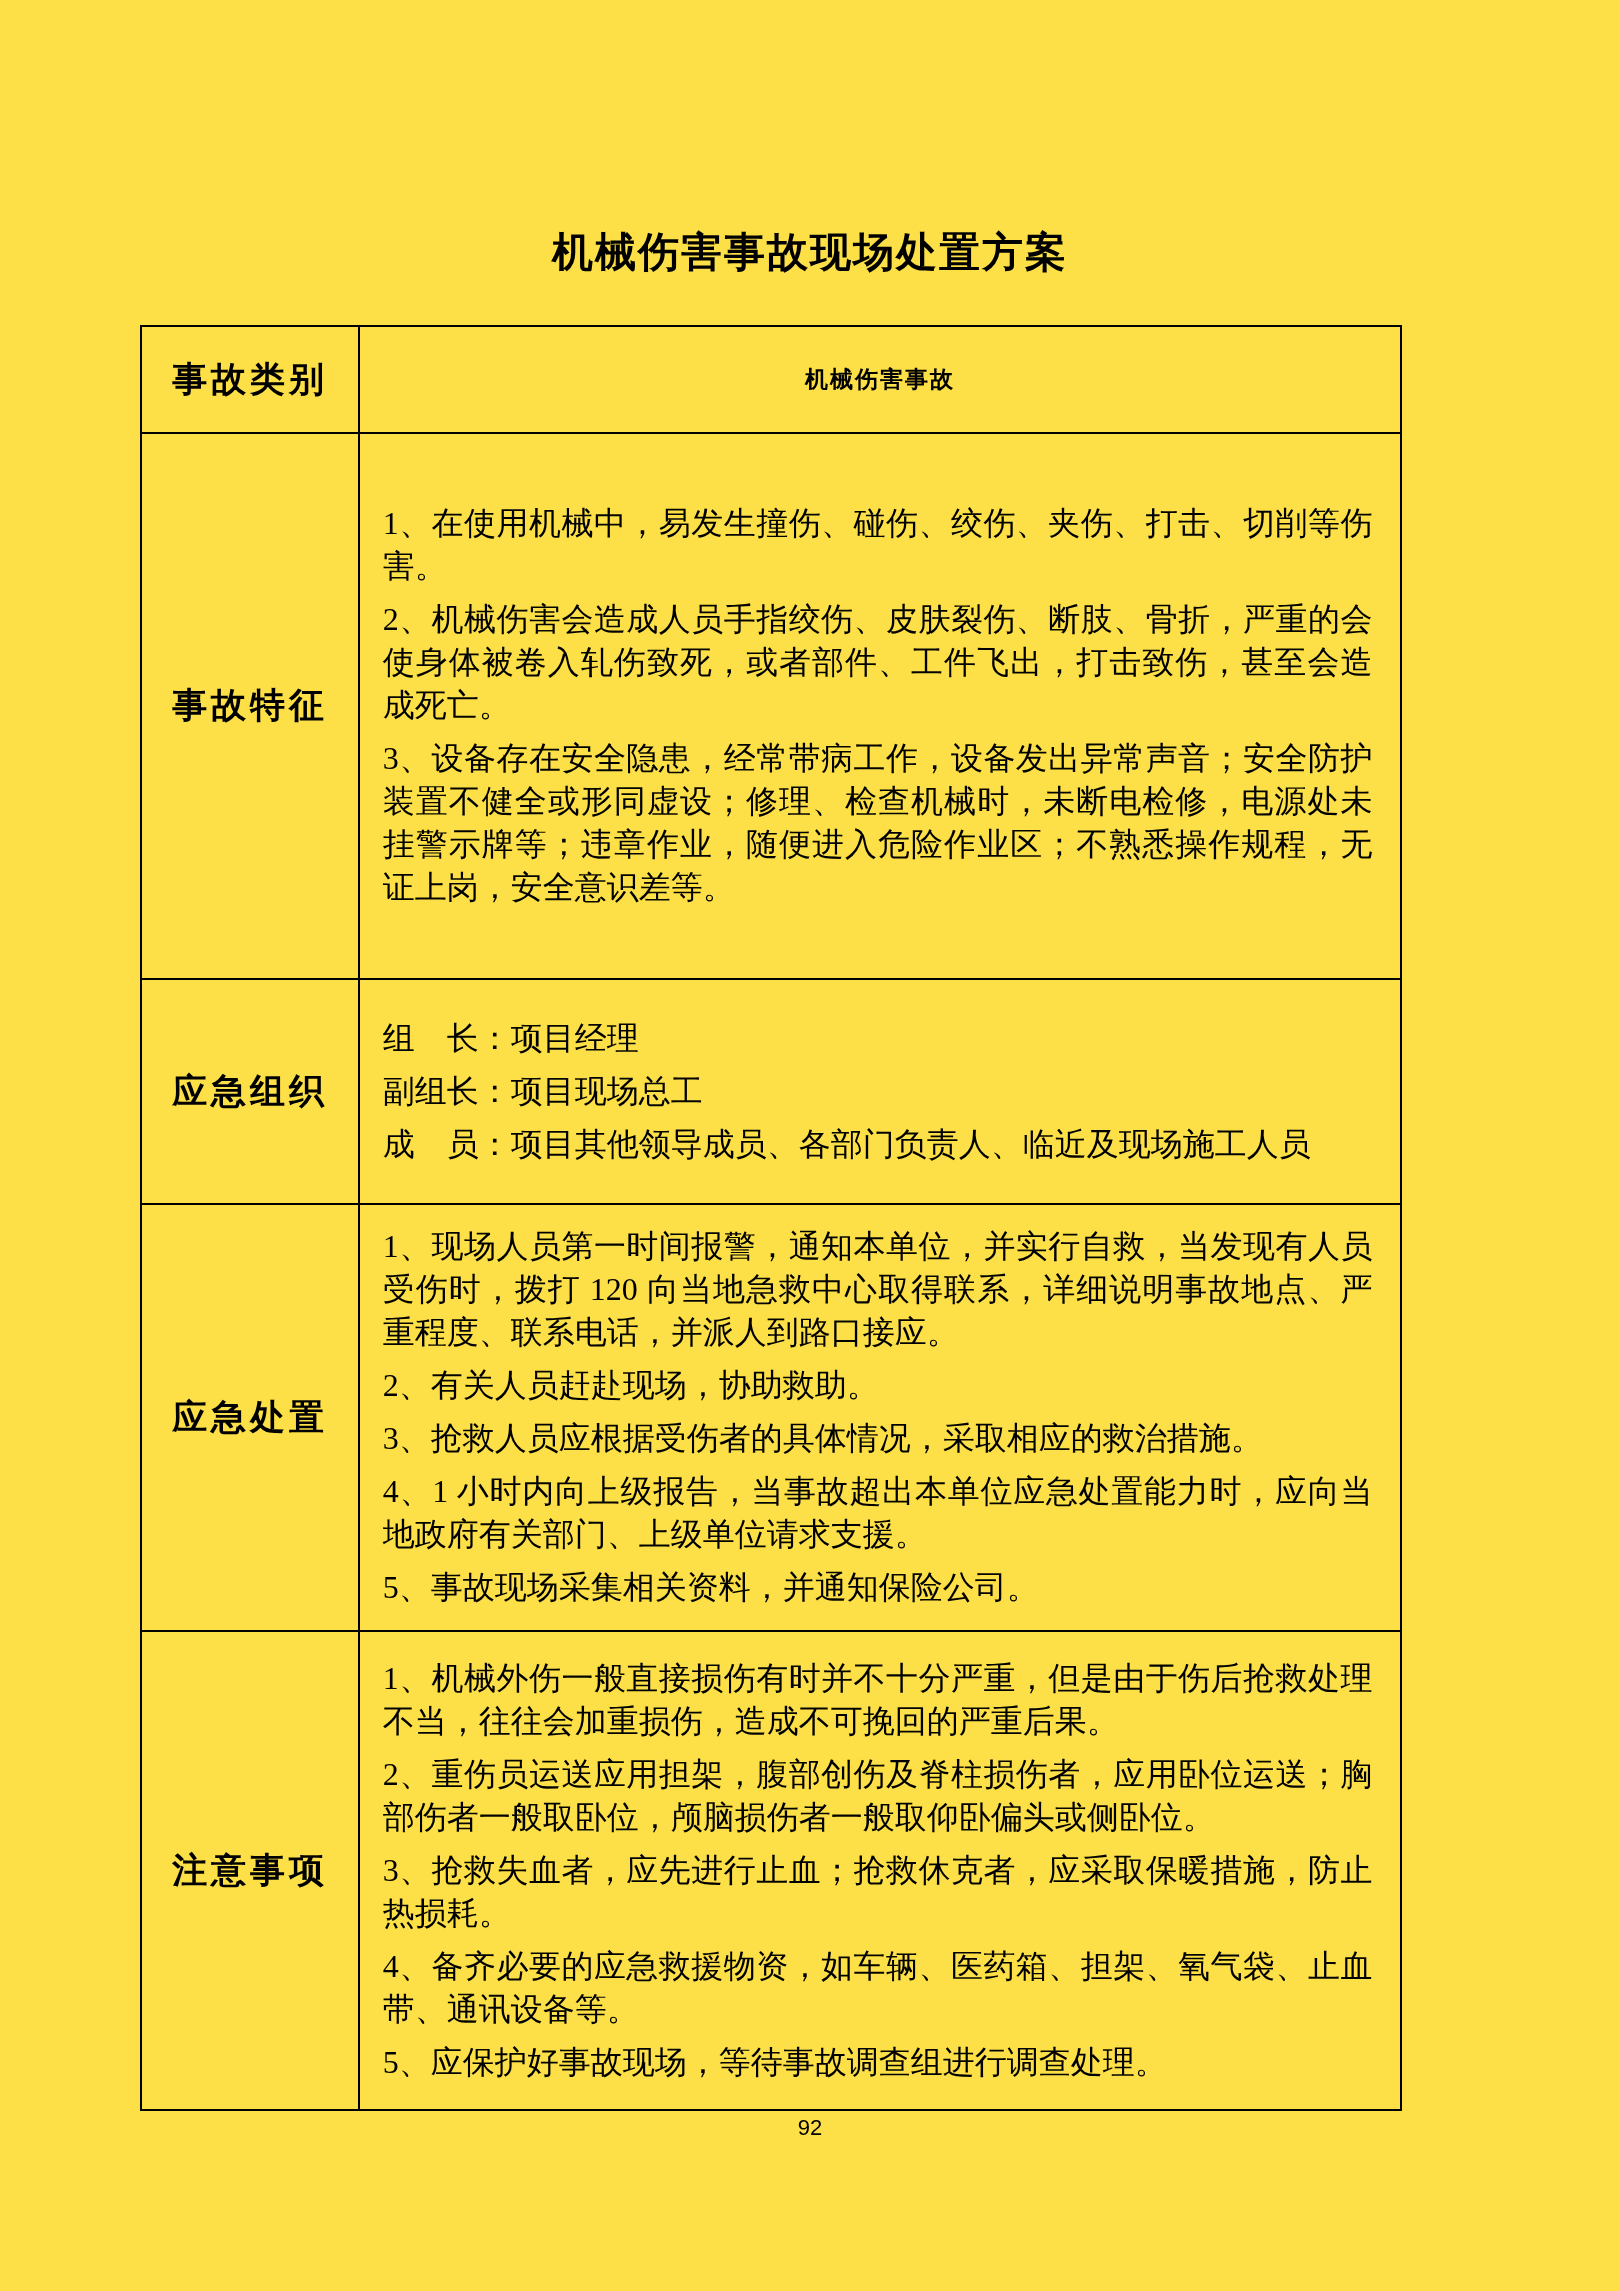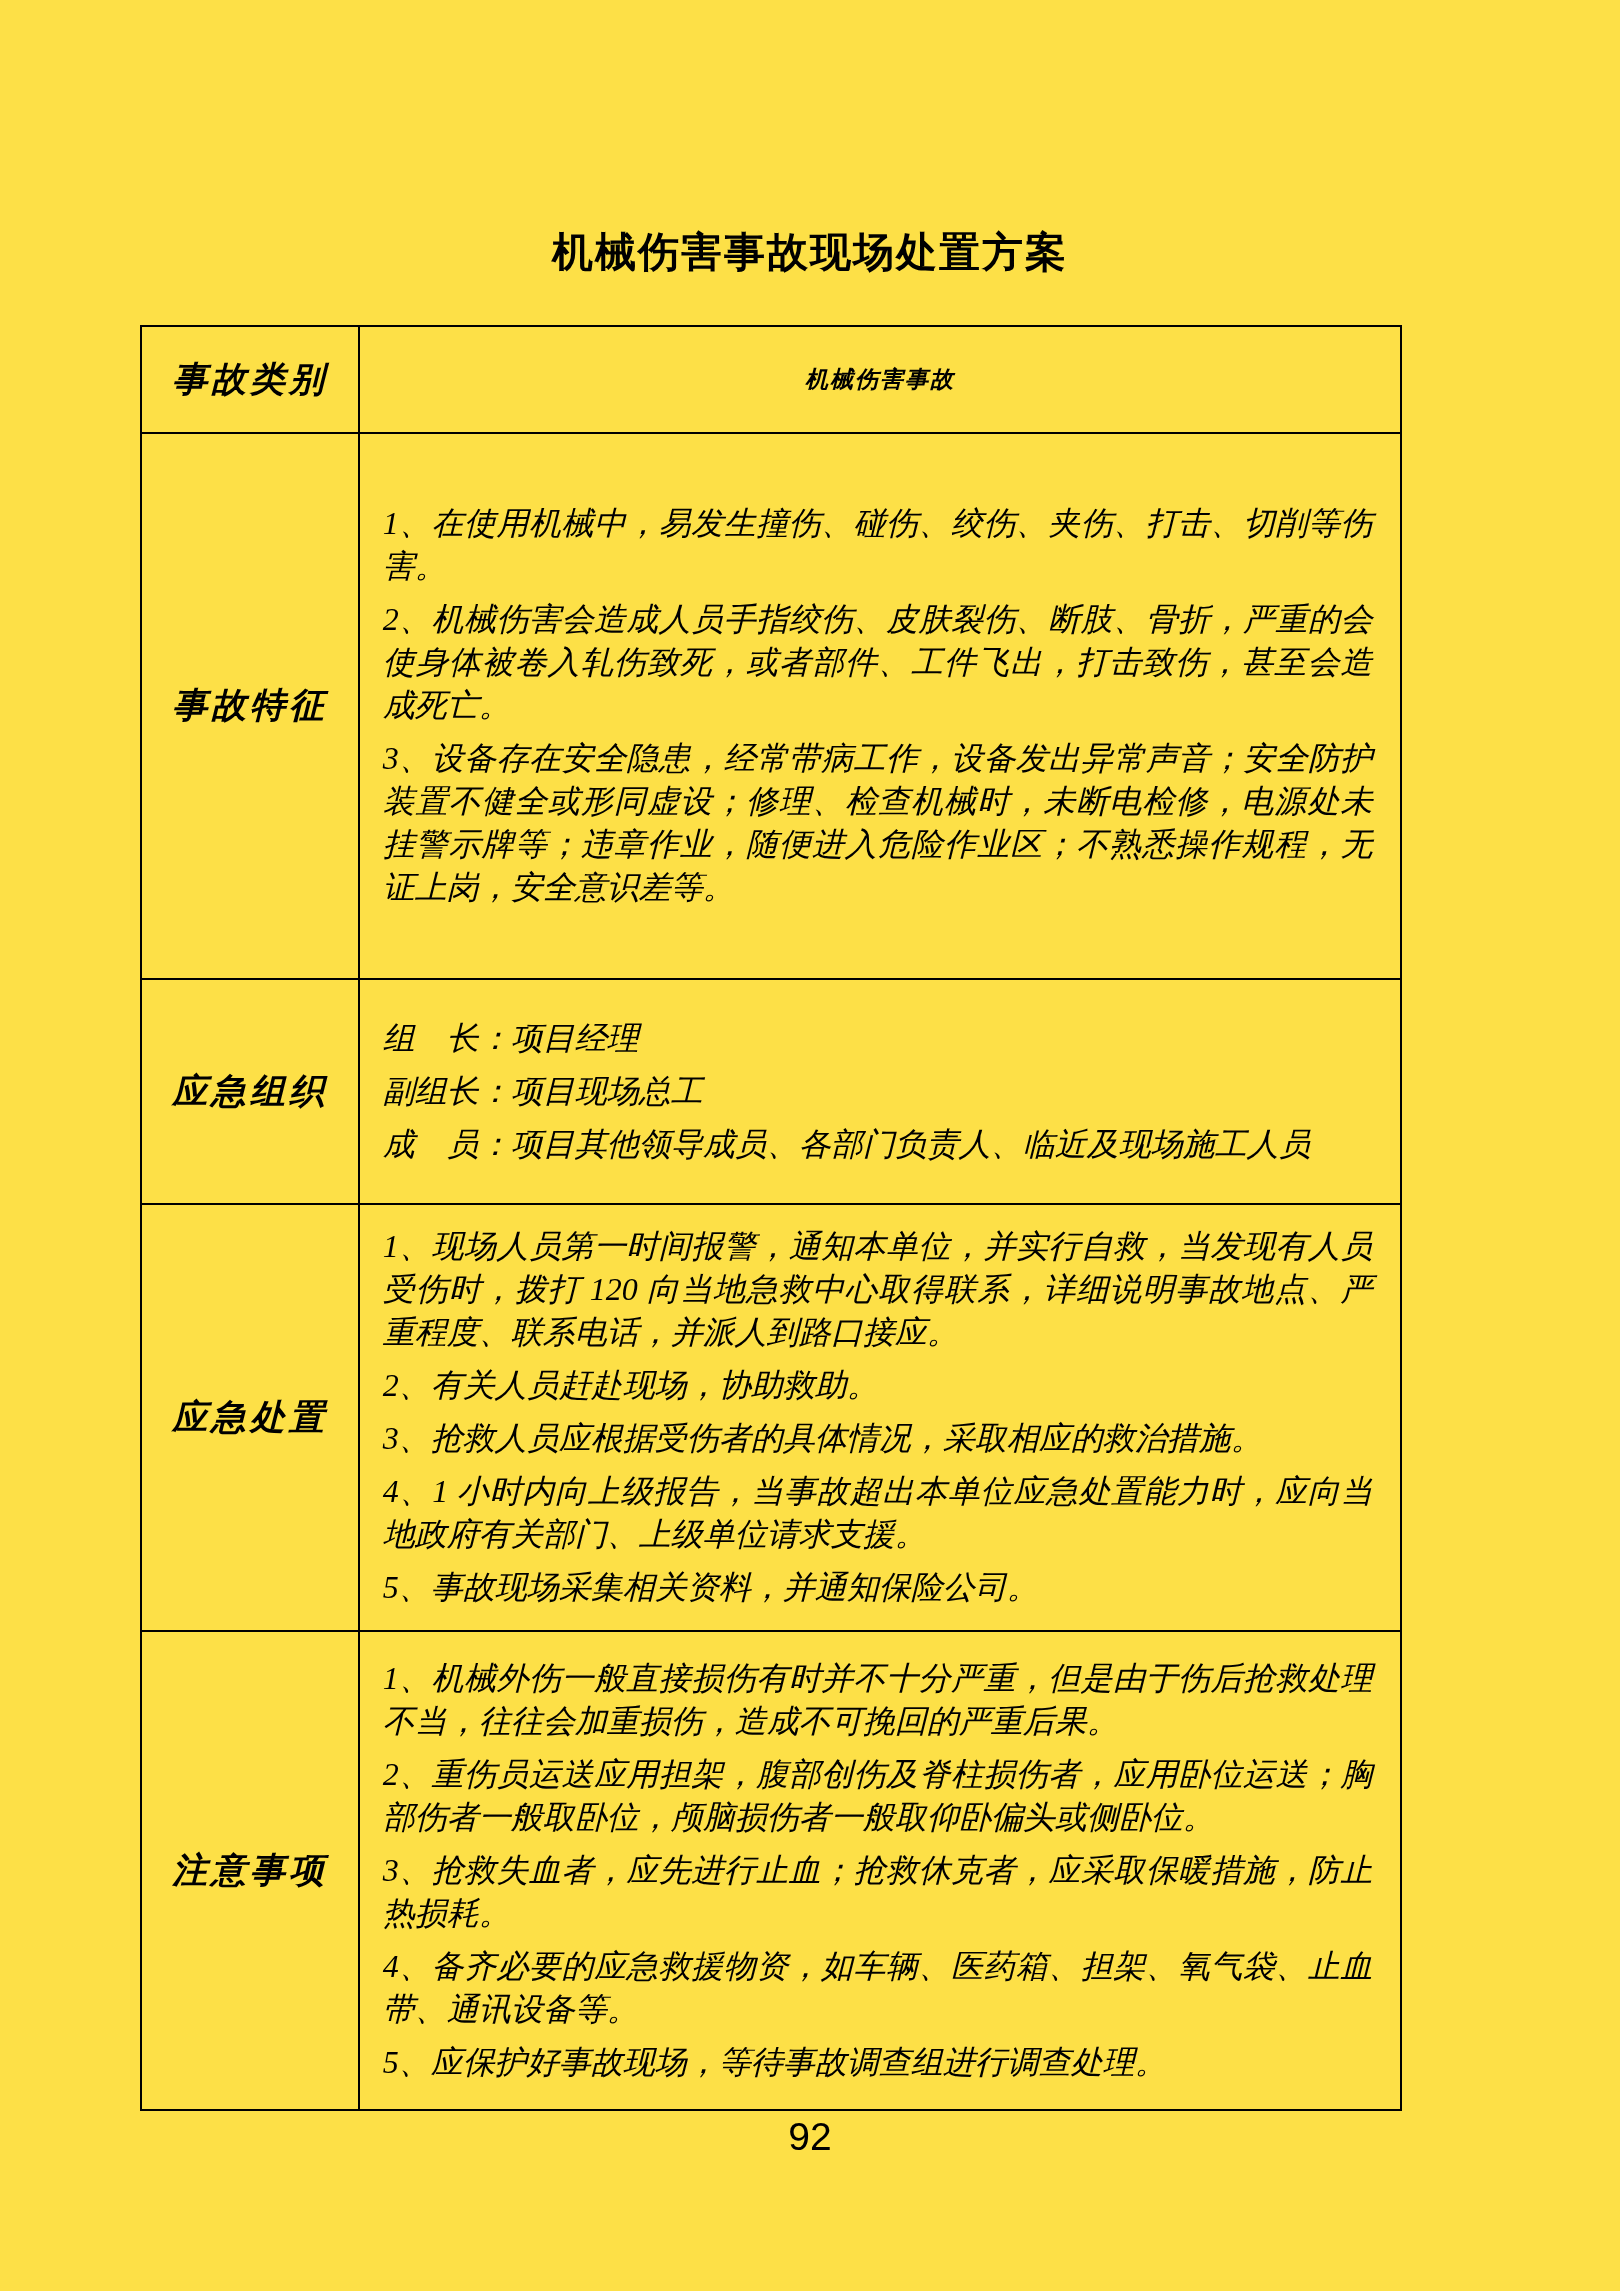--- a/index.html
+++ b/index.html
@@ -27,21 +27,20 @@
     letter-spacing: 2px;
     line-height: 1.2;
   }
   .doc-table {
     position: absolute;
     left: 140px;
     top: 325px;
     width: 1254px;
     border-collapse: collapse;
     table-layout: fixed;
-    font-style: italic;
   }
   .doc-table td {
     border: 2px solid #000000;
     vertical-align: middle;
     overflow: hidden;
   }
   .doc-table tr + tr td {
     border-top: 2.9px solid #2b2b2b;
   }
   .col-label { width: 216px; }
@@ -77,21 +76,21 @@
   }
   .org-cell {
     text-align: left;
   }
   .page-number {
     position: absolute;
     top: 2115px;
     left: 0;
     width: 1620px;
     text-align: center;
-    font-size: 39px;
+    font-size: 22px;
     font-family: "Liberation Sans", "DejaVu Sans", sans-serif;
   }
 </style>
 </head>
 <body>
 
 <div class="page">
 
   <div class="doc-title">机械伤害事故现场处置方案</div>
 

